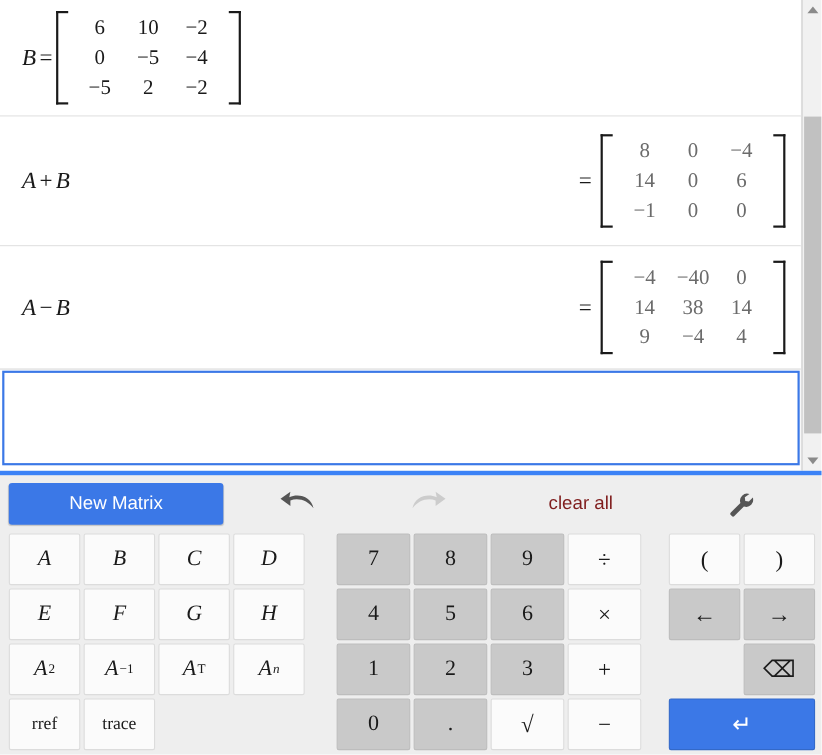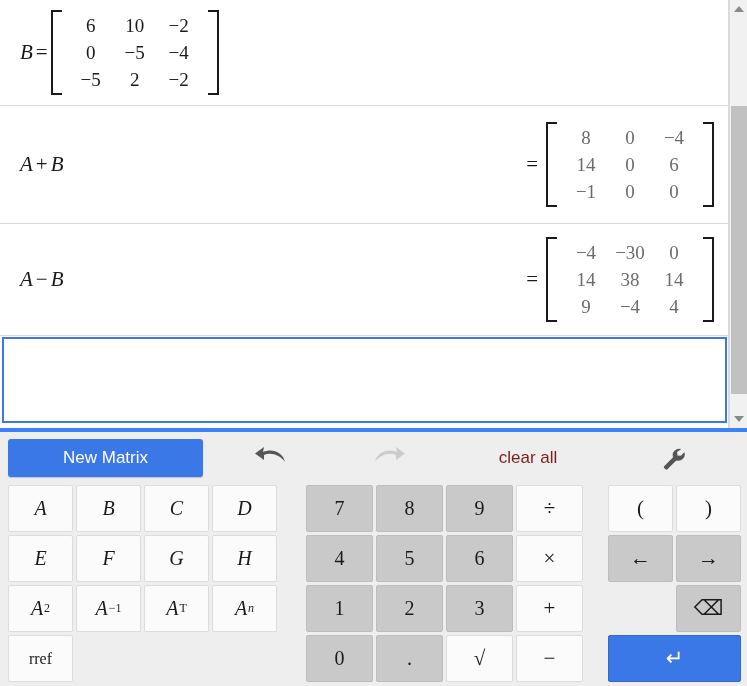--- a/index.html
+++ b/index.html
@@ -346,21 +346,21 @@
         <div class="expr">
           <span>A</span><span class="op">−</span><span>B</span>
         </div>
         <div class="spacer"></div>
         <div class="eqgroup">
           <span class="eqsign">=</span>
           <div class="matrix result">
             <div class="brk left"></div>
             <div class="mgrid c3">
               <div class="cell">−4</div>
-              <div class="cell">−30</div>
+              <div class="cell">−40</div>
               <div class="cell">0</div>
               <div class="cell">14</div>
               <div class="cell">38</div>
               <div class="cell">14</div>
               <div class="cell">9</div>
               <div class="cell">−4</div>
               <div class="cell">4</div>
             </div>
             <div class="brk right"></div>
           </div>
@@ -430,20 +430,21 @@
       <div class="key ital">
           <span>A</span>
           <span class="sup">T</span>
         </div>
       <div class="key ital">
           <span>A</span>
           <span class="sup ital">n</span>
         </div>
 
       <div class="key text">rref</div>
+      <div class="key text">trace</div>
       <div class="key blank"></div>
     </div>
 
     <div class="grid grid-num">
       <div class="key grey">7</div>
       <div class="key grey">8</div>
       <div class="key grey">9</div>
       <div class="key op">÷</div>
 
       <div class="key grey">4</div>

